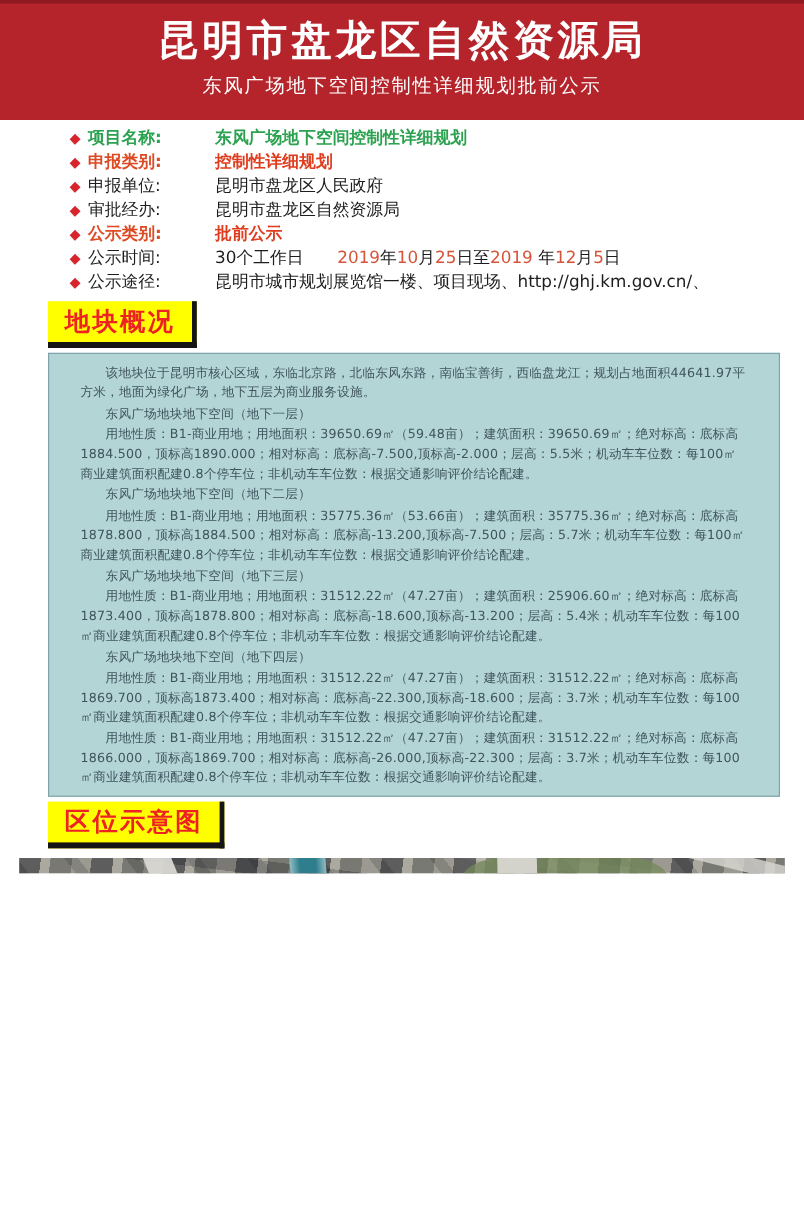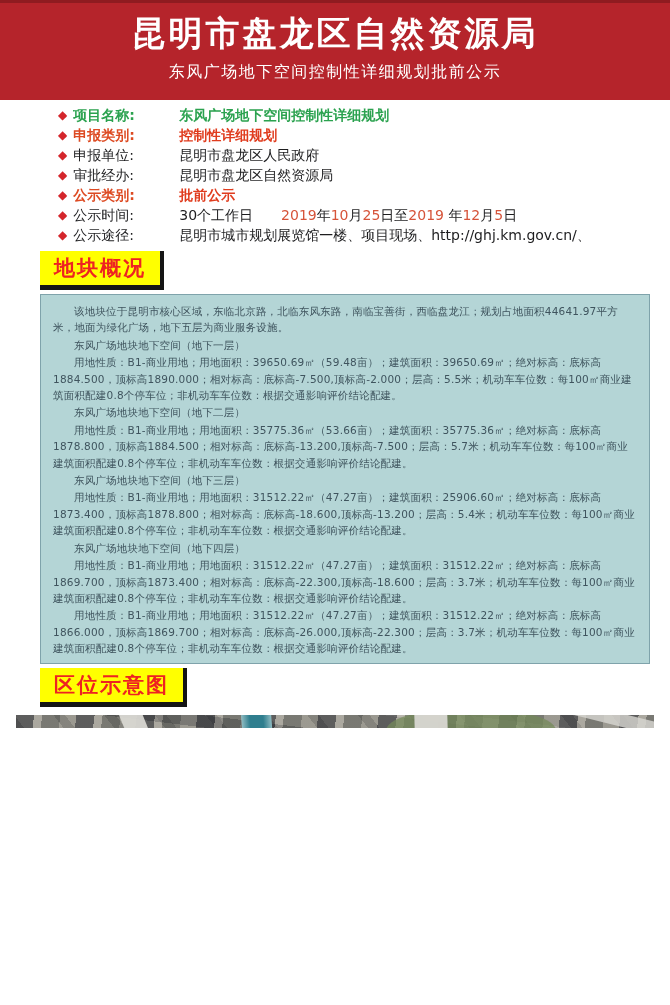--- a/index.html
+++ b/index.html
@@ -19,21 +19,21 @@
   .info-row .value{max-width:470px;}
   .info-row .value div{margin-bottom:4px;}
 
   
   .heading-wrap{margin:4px 0 4px 40px;}
   .section-heading{display:inline-block;background:#ffff00;color:#ee2222;font-size:21px;font-weight:700;
         padding:3px 14px 3px;letter-spacing:2px;border-right:4px solid #151515;border-bottom:5px solid #151515;}
 
   
   .overview-box{margin-left:40px;width:610px;box-sizing:border-box;background:#b4d5d6;border:1px solid #7fa3ab;
-        padding:8px 12px 5px;color:#3f545e;}
+        padding:8px 26px 5px;color:#3f545e;}
   .overview-box p{margin:0 0 1px;font-size:10.5px;line-height:16.4px;text-indent:2em;letter-spacing:0.2px;}
 
   
   .map{position:relative;margin:8px 0 0 16px;width:638px;height:342px;overflow:hidden;background:#94928a;}
   .map *{position:absolute;}
   .map-base{inset:0;
      background-image:
        repeating-linear-gradient(97deg, rgba(48,50,56,.55) 0 18px, rgba(214,210,200,.35) 18px 26px, rgba(88,90,86,.45) 26px 44px, rgba(172,170,160,.3) 44px 60px),
        repeating-linear-gradient(7deg, rgba(28,30,36,.4) 0 12px, transparent 12px 34px, rgba(242,240,232,.25) 34px 44px, transparent 44px 70px),
        repeating-linear-gradient(52deg, rgba(20,22,26,.25) 0 9px, transparent 9px 40px);}

